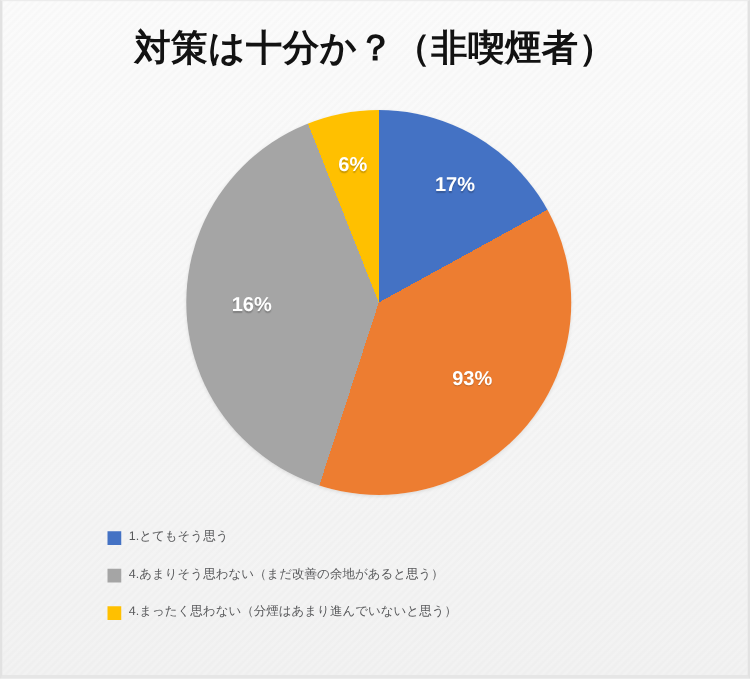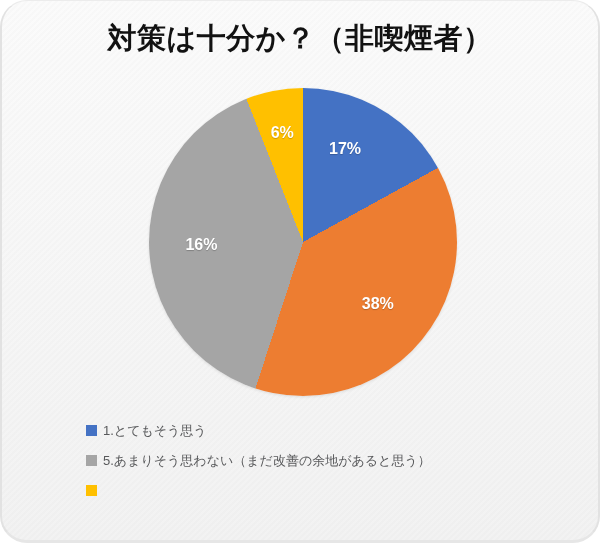--- a/index.html
+++ b/index.html
@@ -22,21 +22,20 @@
     background:
       linear-gradient(135deg, rgba(0,0,0,0.012) 25%, rgba(255,255,255,0) 25%,
                       rgba(255,255,255,0) 50%, rgba(0,0,0,0.012) 50%,
                       rgba(0,0,0,0.012) 75%, rgba(255,255,255,0) 75%),
       linear-gradient(180deg, #fbfbfb 0%, #f6f6f6 55%, #f2f2f2 100%);
     background-size: 6px 6px, 100% 100%;
     border-left: 2px solid #e2e2e2;
     border-right: 2px solid #e2e2e2;
     border-top: 1px solid #ececec;
     border-bottom: 3px solid #e6e6e6;
-    border-radius: 27px;
   }
 
   
   #chart-title {
     position: absolute;
     left: 0;
     right: 0;
     top: 18px;
     text-align: center;
     font-size: 29px;
@@ -83,50 +82,51 @@
     align-items: center;
     height: 30px;
   }
   .legend-swatch {
     width: 11px;
     height: 11px;
     flex: 0 0 11px;
     margin-right: 6px;
   }
   .legend-label {
-    font-size: 13px;
+    font-size: 10px;
     color: #58595b;
     white-space: nowrap;
     line-height: 1;
   }
 </style>
 </head>
 <body>
 
 <div id="chart-card">
 
   <div id="chart-title">対策は十分か？（非喫煙者）</div>
 
   <div id="pie-wrap">
     <div id="pie-slices" style="background: conic-gradient(rgb(68, 114, 196) 0%, rgb(68, 114, 196) 17%, rgb(237, 125, 49) 17%, rgb(237, 125, 49) 55%, rgb(165, 165, 165) 55%, rgb(165, 165, 165) 94%, rgb(255, 192, 0) 94%, rgb(255, 192, 0) 100%);"></div>
     <div id="pie-labels">
-        <div class="slice-label" style="left: 196px; top: 61.212px;">17%</div>
-        <div class="slice-label" style="left: 228.755px; top: 215.843px;">38%</div>
+        <div class="slice-label" style="left: 215px; top: 61.212px;">17%</div>
+        <div class="slice-label" style="left: 228.755px; top: 215.843px;">93%</div>
         <div class="slice-label" style="left: 52.4102px; top: 157.193px;">16%</div>
         <div class="slice-label" style="left: 133.223px; top: 45.084px;">6%</div>
       </div>
   </div>
 
   <div id="legend">
       <div class="legend-item">
         <span class="legend-swatch" style="background: rgb(68, 114, 196);"></span>
         <span class="legend-label">1.とてもそう思う</span>
       </div>
       <div class="legend-item">
         <span class="legend-swatch" style="background: rgb(165, 165, 165);"></span>
-        <span class="legend-label">5.あまりそう思わない（まだ改善の余地があると思う）</span>
+        <span class="legend-label">4.あまりそう思わない（まだ改善の余地があると思う）</span>
       </div>
       <div class="legend-item">
         <span class="legend-swatch" style="background: rgb(255, 192, 0);"></span>
+        <span class="legend-label">4.まったく思わない（分煙はあまり進んでいないと思う）</span>
       </div>
     </div>
 
 </div>
 
 </body></html>

